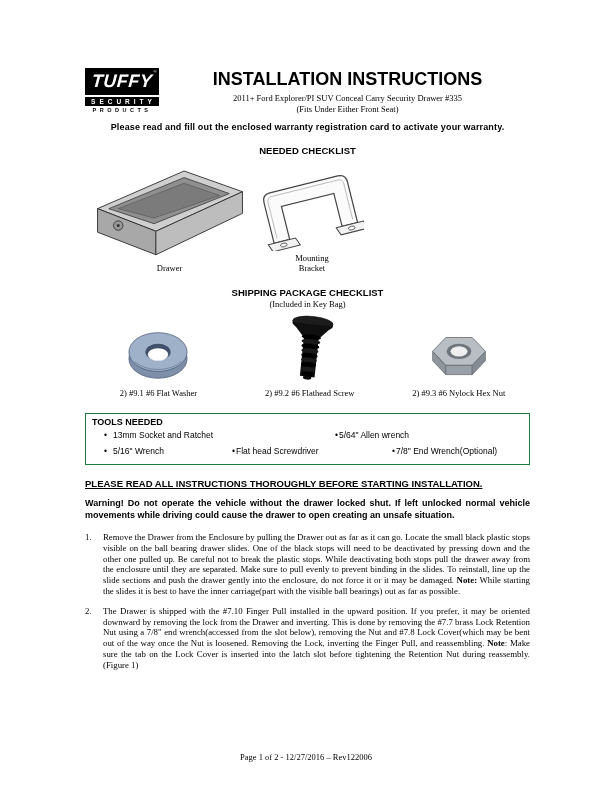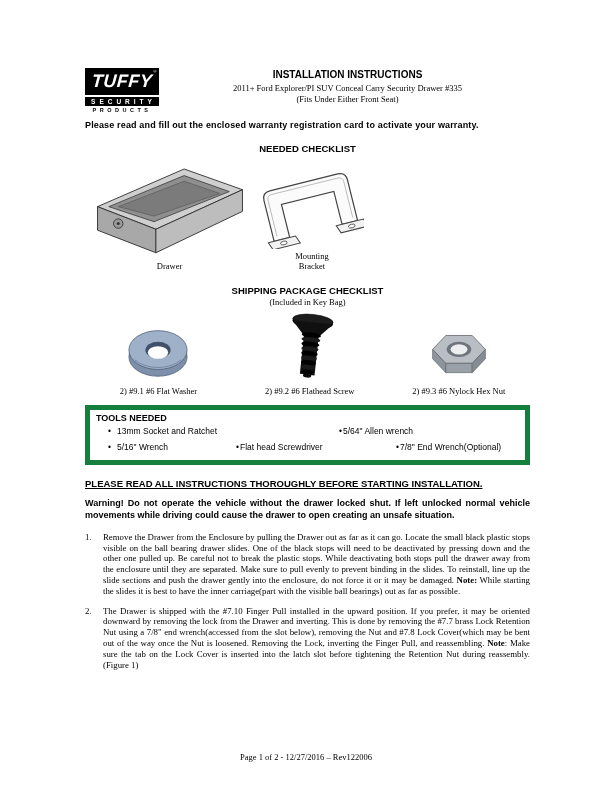--- a/index.html
+++ b/index.html
@@ -36,48 +36,48 @@
     padding: 1px 0 1px 3px;
   }
   .logo-products {
     width: 74px; margin-top: 1px; color: #000;
     font-family: "Liberation Sans", sans-serif; font-weight: bold;
     font-size: 5.5px; text-align: center; letter-spacing: 3.5px;
   }
   .title-block { flex: 1; text-align: center; padding-top: 1px; }
   .page-title {
     font-family: "Liberation Sans", sans-serif; font-weight: bold;
-    font-size: 10px; margin-bottom: 3px;
+    font-size: 18px; margin-bottom: 3px;
   }
   .subtitle { font-size: 8.5px; line-height: 1.3; }
   
   .warranty {
     margin-top: 7px; font-family: "Liberation Sans", sans-serif;
-    font-weight: bold; font-size: 9px; text-align: left; letter-spacing: 0.15px;
+    font-weight: bold; font-size: 9px; text-align: center; letter-spacing: 0.15px;
   }
   .section-heading {
     margin-top: 13px; text-align: center;
     font-family: "Liberation Sans", sans-serif; font-weight: bold; font-size: 9.5px;
   }
   .sub-note { text-align: center; font-size: 8.5px; margin-top: 1px; }
   
   .parts-row { display: flex; margin-top: 3px; align-items: flex-end; }
   .part-col { text-align: center; }
   .part-col.c1 { width: 36%; }
   .part-col.c2 { width: 38%; }
   .part-col.c3 { width: 26%; }
   .part-label { font-size: 8.5px; margin-top: 3px; line-height: 1.15; }
   .narrow-label { max-width: 50px; margin-left: auto; margin-right: auto; }
   .ship-row { display: flex; margin-top: 5px; align-items: flex-end; }
   .ship-col { text-align: center; }
   .ship-col.c1 { width: 33%; }
   .ship-col.c2 { width: 35%; }
   .ship-col.c3 { width: 32%; }
   
-  .tools-box { margin-top: 9px; border: 5px solid #15803d; padding: 3px 6px 5px 6px; }
+  .tools-box { margin-top: 15px; border: 1px solid #15803d; padding: 3px 6px 5px 6px; }
   .tools-heading { font-family: "Liberation Sans", sans-serif; font-weight: bold; font-size: 9px; }
   .tool-row { position: relative; height: 14px; margin-top: 2px; font-family: "Liberation Sans", sans-serif; font-size: 8.5px; }
   .tool-item { position: absolute; top: 1px; white-space: nowrap; }
   .tool-item .bullet { margin-right: 6px; }
   .tool-item.tight .bullet { margin-right: 1px; }
   .p1 { left: 12px; }
   .p2 { left: 243px; }
   .p3 { left: 140px; }
   .p4 { left: 300px; }
   

